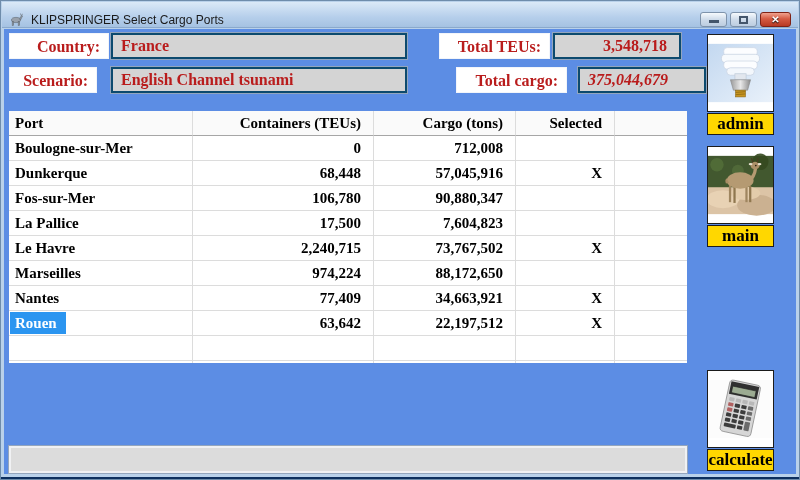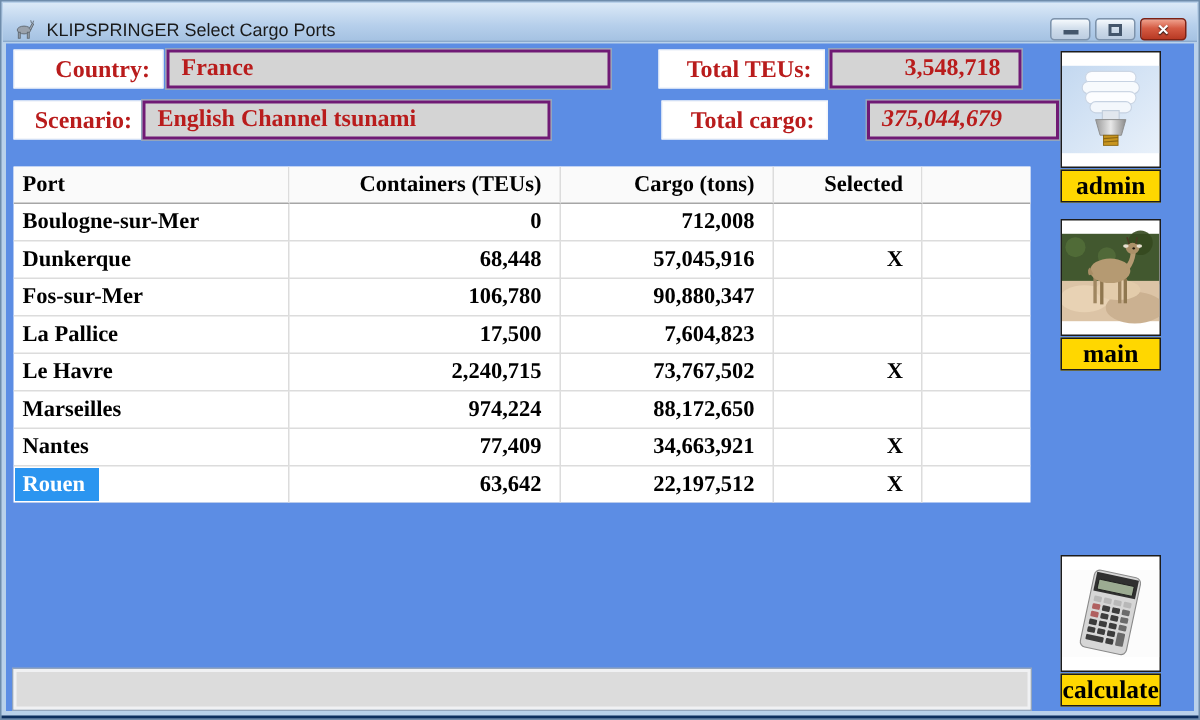--- a/index.html
+++ b/index.html
@@ -46,35 +46,35 @@
   
   .content {
     position:absolute; top:28px; left:3px; right:3px; bottom:5px;
     background:var(--content-bg,#5c8de4);
   }
   
   .fbox { position:absolute; height:26px; line-height:25px; font-size:16px; font-weight:bold; color:#b91c1c; }
   .flabel { background:#fff; text-align:right; padding-right:8px; border:1px solid #f2f5fa; }
   .fvalue {
     background:var(--value-bg,#d4d4d4);
-    border:2px solid #701a75; box-shadow:0 0 0 1px #93a5bd;
+    border:2px solid #0c4a6e; box-shadow:0 0 0 1px #93a5bd;
     padding-left:8px; line-height:21px;
   }
   .country-label  { left:5px;  top:4px;  width:100px; }
   .country-value  { left:107px; top:4px;  width:296px; }
   .scenario-label { left:5px;  top:38px; width:88px; }
-  .scenario-value { left:91px; top:38px; width:272px; }
+  .scenario-value { left:107px; top:38px; width:296px; }
   .teus-label  { left:435px; top:4px;  width:111px; }
   .teus-value  { left:549px; top:4px;  width:128px;padding-left:48px; }
-  .cargo-label { left:437px; top:38px; width:111px; }
+  .cargo-label { left:452px; top:38px; width:111px; }
   .cargo-value { left:574px; top:38px; width:128px;font-style:italic; }
 
   
   .ptable {
-    position:absolute; left:5px; top:82px; width:678px; height:224px;
+    position:absolute; left:5px; top:82px; width:678px; height:252px;
     background:#fff; overflow:hidden; font-size:15px; font-weight:bold;
   }
   .thead, .tr { display:grid; grid-template-columns:184px 181px 142px 99px 1fr; }
   .th, .td {
     height:25px; line-height:24px; overflow:hidden; white-space:nowrap;
     border-right:1px solid #dcdcdc; border-bottom:1px solid #dcdcdc;
   }
   .thead .th { background:#fafafa; border-bottom:1px solid #a6a6a6; }
   .c-port  { padding-left:6px; text-align:left; }
   .c-num   { padding-right:12px; text-align:right; }

